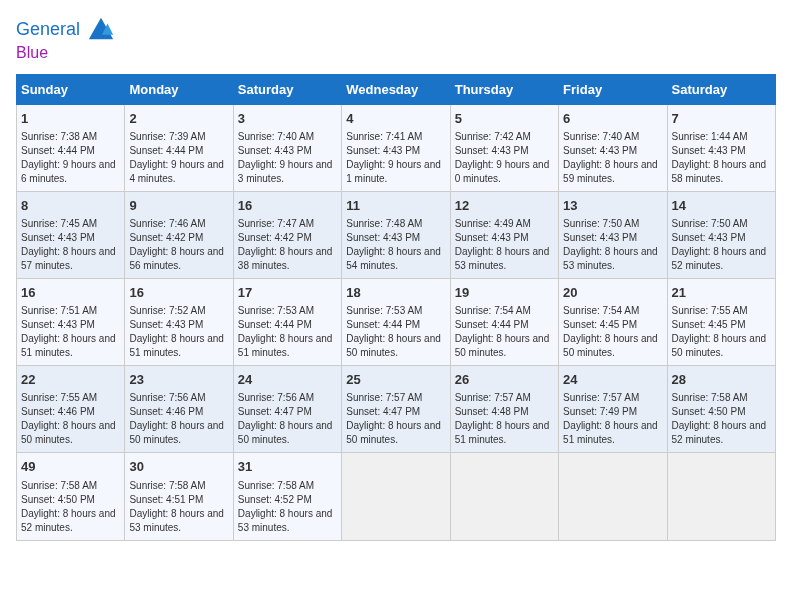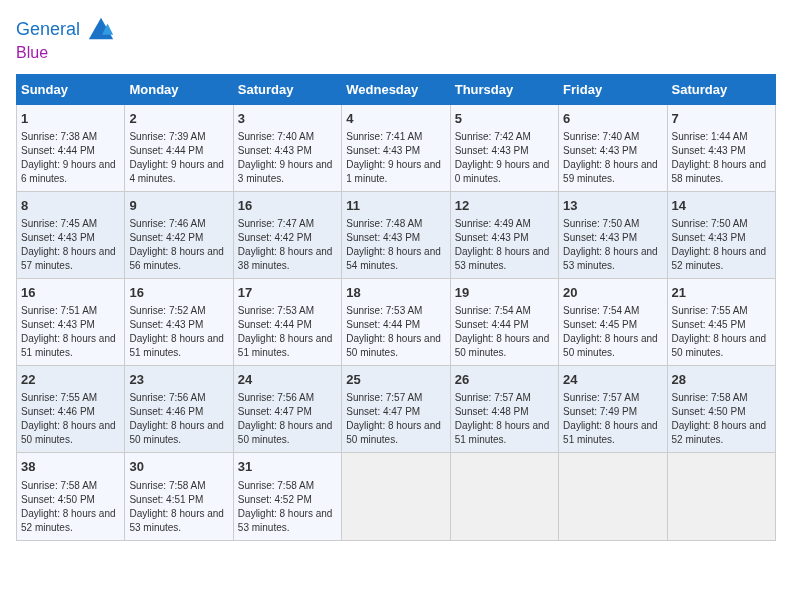--- a/index.html
+++ b/index.html
@@ -295,21 +295,21 @@
         </td>
         <td>
           <span class="day-num">28</span>
           <div class="day-detail">Sunrise: 7:58 AM</div>
           <div class="day-detail">Sunset: 4:50 PM</div>
           <div class="day-detail">Daylight: 8 hours and 52 minutes.</div>
         </td>
       </tr>
       <tr>
         <td>
-          <span class="day-num">38</span>
+          <span class="day-num">49</span>
           <div class="day-detail">Sunrise: 7:58 AM</div>
           <div class="day-detail">Sunset: 4:50 PM</div>
           <div class="day-detail">Daylight: 8 hours and 52 minutes.</div>
         </td>
         <td>
           <span class="day-num">30</span>
           <div class="day-detail">Sunrise: 7:58 AM</div>
           <div class="day-detail">Sunset: 4:51 PM</div>
           <div class="day-detail">Daylight: 8 hours and 53 minutes.</div>
         </td>

